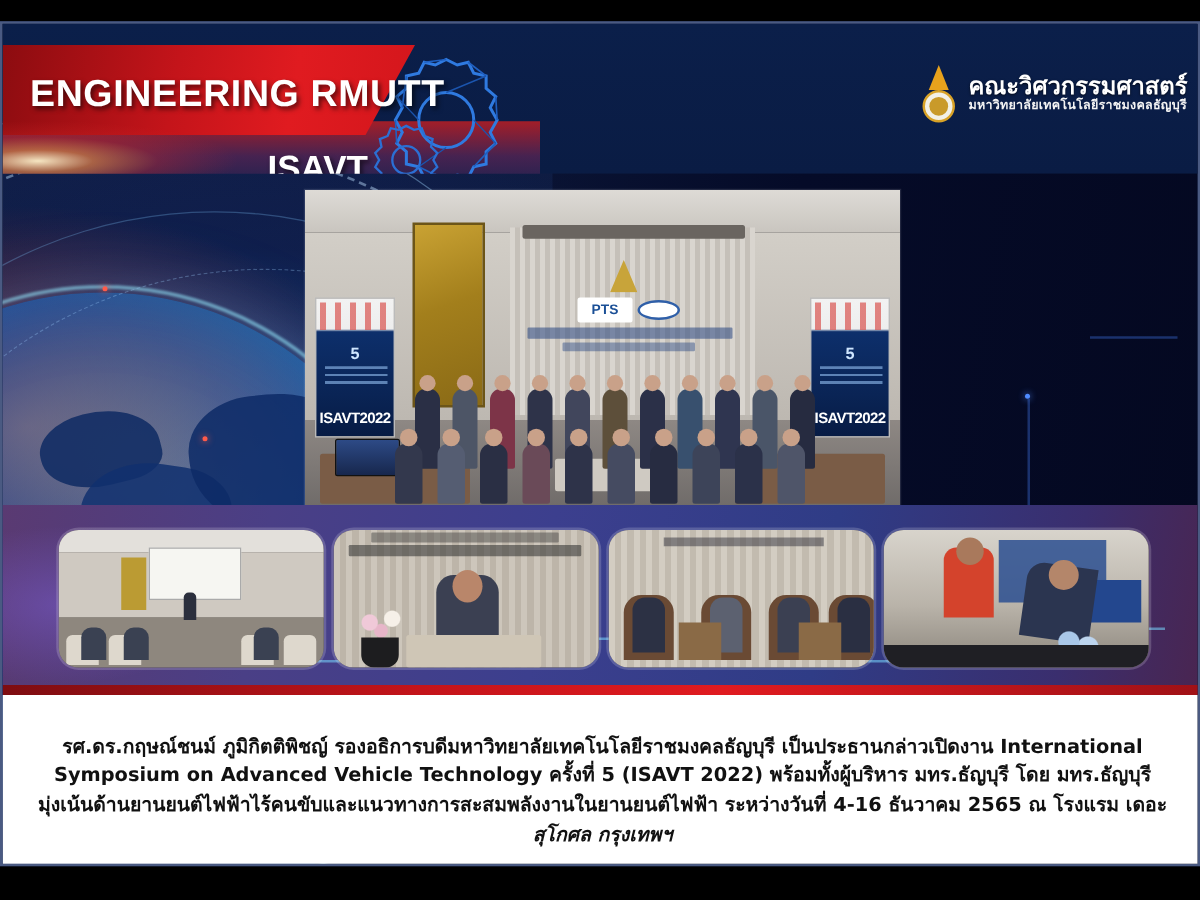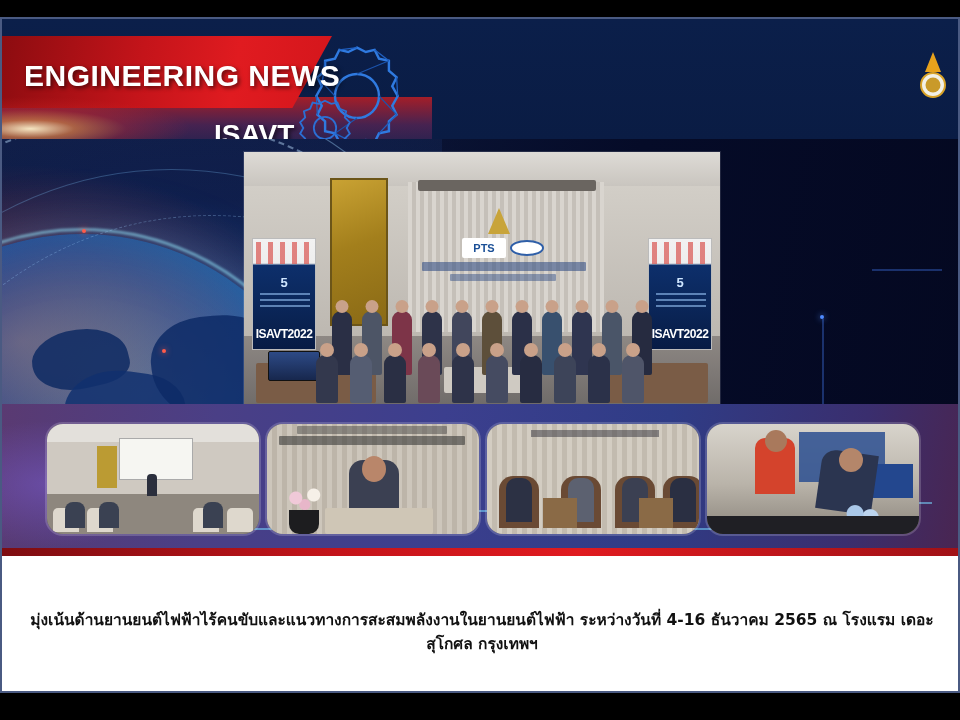--- a/index.html
+++ b/index.html
@@ -301,21 +301,21 @@
     position:absolute; left:0; top:537px; width:960px; height:154px;
     background:#ffffff;
     display:flex; flex-direction:column; align-items:center; justify-content:center;
     padding:6px 14px;
   }
   .caption p {
     font-family:"DejaVu Sans", sans-serif;
     font-size:15.5px; font-weight:700; color:#111;
     text-align:center; line-height:1.52; width:100%;
   }
-  .cap-last { text-align:center; }
+  .cap-last { text-align:center;font-style:italic; }
 </style>
 </head>
 <body>
 
 <div class="slide">
 
   <div class="frame">
 
     <div class="bg">
       <div class="bg-right"></div>
@@ -487,32 +487,38 @@
       </div>
       <div class="gear-wrap2">
         <svg width="62" height="62" viewBox="0 0 100 100">
           <g fill="none" stroke="#2b6fd4" stroke-width="3">
             <path d="M50 6 L60 11 L70 9 L74 19 L84 23 L82 33 L90 41 L85 50 L90 59 L82 67 L84 77 L74 81 L70 91 L60 89 L50 94 L40 89 L30 91 L26 81 L16 77 L18 67 L10 59 L15 50 L10 41 L18 33 L16 23 L26 19 L30 9 L40 11 Z"></path>
             <circle cx="50" cy="50" r="18"></circle>
           </g>
         </svg>
       </div>
 
-      <div class="title-eng">ENGINEERING NEWS</div>
+      <div class="title-eng">ENGINEERING RMUTT</div>
       <div class="title-news">ISAVT</div>
 
       <div class="logo">
         <div class="logo-emblem">
           <div class="emblem-top"></div>
           <div class="emblem-circle">
             <div class="emblem-inner"></div>
           </div>
         </div>
+        <div class="logo-text">
+          <div class="logo-th1">คณะวิศวกรรมศาสตร์</div>
+          <div class="logo-th2">มหาวิทยาลัยเทคโนโลยีราชมงคลธัญบุรี</div>
+        </div>
       </div>
     </div>
 
     <div class="caption">
+      <p>รศ.ดร.กฤษณ์ชนม์ ภูมิกิตติพิชญ์ รองอธิการบดีมหาวิทยาลัยเทคโนโลยีราชมงคลธัญบุรี เป็นประธานกล่าวเปิดงาน International</p>
+      <p>Symposium on Advanced Vehicle Technology ครั้งที่ 5 (ISAVT 2022) พร้อมทั้งผู้บริหาร มทร.ธัญบุรี โดย มทร.ธัญบุรี</p>
       <p>มุ่งเน้นด้านยานยนต์ไฟฟ้าไร้คนขับและแนวทางการสะสมพลังงานในยานยนต์ไฟฟ้า ระหว่างวันที่ 4-16 ธันวาคม 2565 ณ โรงแรม เดอะ</p>
       <p class="cap-last">สุโกศล กรุงเทพฯ</p>
     </div>
 
   </div>
 </div>
 
 </body></html>

